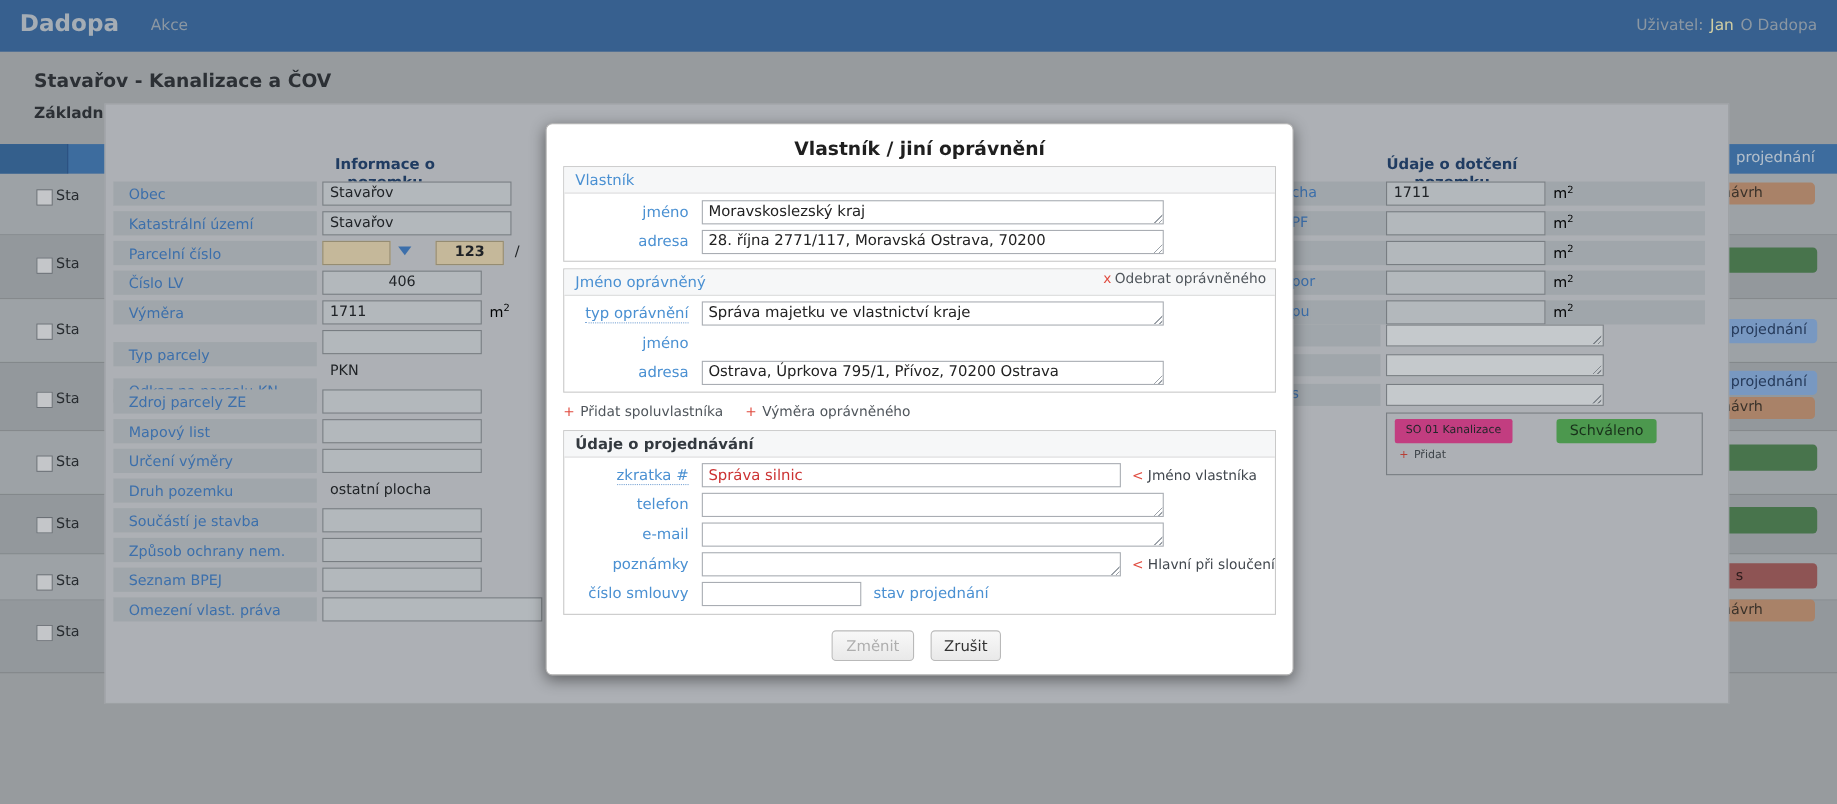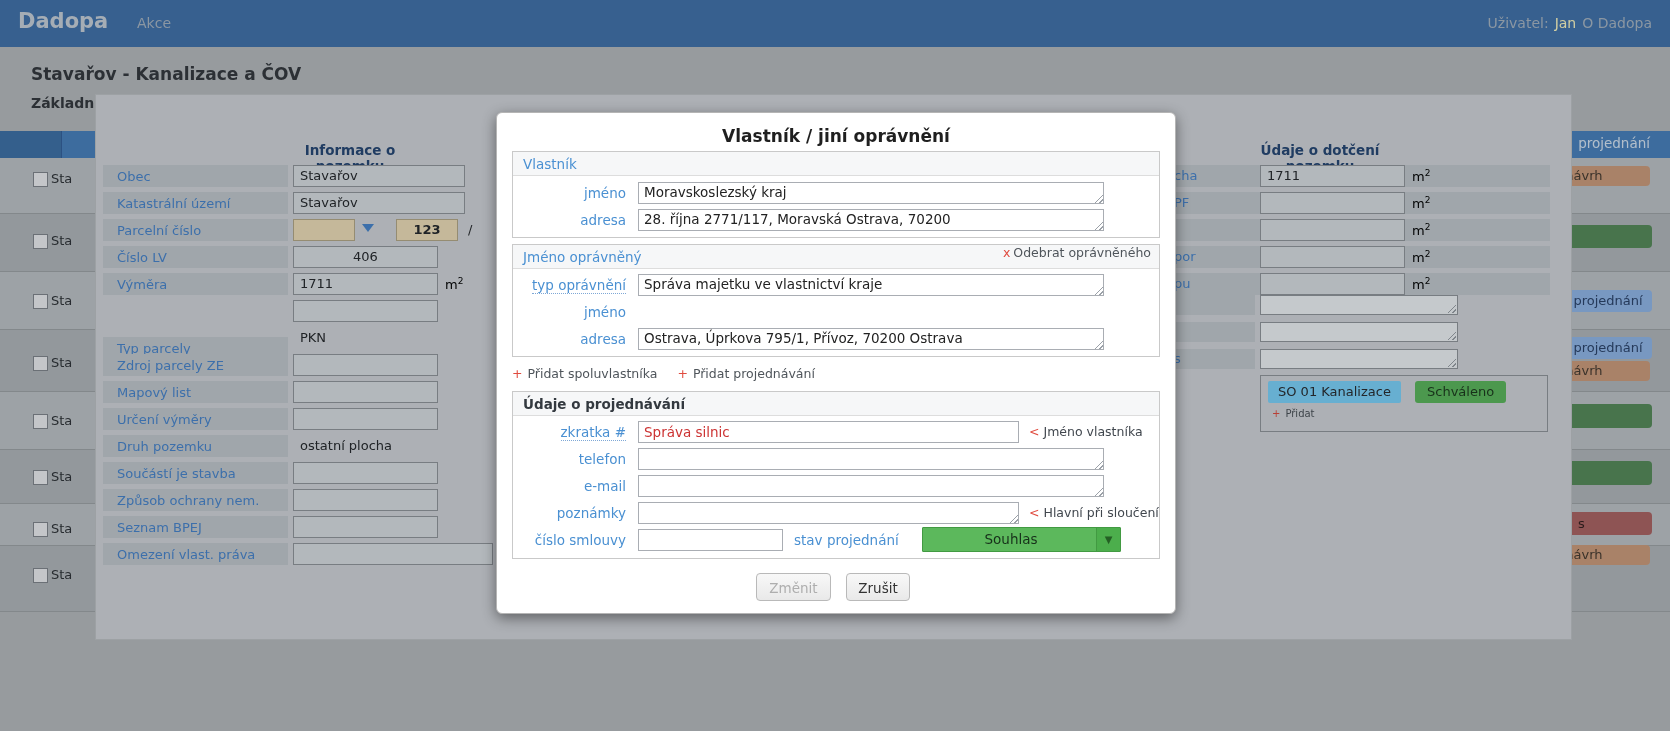--- a/index.html
+++ b/index.html
@@ -41,39 +41,39 @@
   .ginput.center{text-align:center;}
   .ginput.right{}
   .tan-input{background:#efdeb9;border:1px solid #b5a988;}
   .plain-val{position:absolute;z-index:12;font-size:13px;color:#26292c;line-height:22px;}
   .unit{position:absolute;z-index:12;font-size:13px;color:#000000;}
   .unit sup{font-size:9px;}
   .tri-down{position:absolute;z-index:12;width:0;height:0;border:6px solid transparent;border-top:8px solid #4986cd;}
   .gta{position:absolute;z-index:12;height:20px;background:#f0f3f6;border:1px solid #92979c;box-sizing:border-box;}
   .rh{position:absolute;right:1px;bottom:1px;width:9px;height:9px;clip-path:polygon(100% 0,100% 100%,0 100%);background:repeating-linear-gradient(-45deg,transparent 0 2px,#9ba1a8 2px 3px);}
   .so-box{position:absolute;z-index:12;border:1px solid #92979c;box-sizing:border-box;}
-  .chip-gray{position:absolute;z-index:13;height:22px;line-height:22px;padding:0 10px;background:#7dd3fc;color:#2a2d30;font-size:13px;border-radius:2px;}
+  .chip-gray{position:absolute;z-index:13;height:22px;line-height:22px;padding:0 10px;background:#ec4899;color:#2a2d30;font-size:10px;border-radius:2px;}
   .chip-green{position:absolute;z-index:13;height:22px;line-height:22px;padding:0 12px;background:#5cb85c;color:#1d3a1d;font-size:13px;border-radius:3px;}
   .addlink{position:absolute;z-index:13;font-size:10px;color:#4b5157;}
   .plus{color:#e04b3f;margin-right:5px;}
   
   #overlay{position:absolute;inset:0;background:rgba(8,10,14,0.18);z-index:50;}
   
   #modal{position:absolute;left:496px;top:112px;width:678px;height:500px;background:#ffffff;border:1px solid #b5b5b5;border-radius:6px;box-shadow:0 4px 14px rgba(0,0,0,0.45);z-index:100;}
   .m-title{position:absolute;left:0;top:13px;width:100%;text-align:center;font-size:17px;font-weight:bold;color:#1f1f1f;}
   .m-fs{position:absolute;left:15px;width:648px;border:1px solid #c9c9c9;box-sizing:border-box;background:#fff;}
   .m-fs-h{height:24px;line-height:24px;background:#f6f7f8;border-bottom:1px solid #dddddd;font-size:13.5px;color:#4a90d2;padding-left:10px;box-sizing:border-box;}
   .m-fs-h.dark{color:#33393f;font-weight:bold;}
   .m-remove{position:absolute;right:8px;top:0;font-size:12.5px;color:#4f555b;}
   .m-remove .x{color:#e04b3f;margin-right:3px;}
   .m-lbl{position:absolute;left:10px;width:119px;text-align:right;font-size:13.5px;color:#4a90d2;line-height:22px;white-space:nowrap;}
   .m-lbl.dotted span{border-bottom:1px dotted #7fa8d6;}
   .m-ta,.m-in{position:absolute;left:141px;height:22px;border:1px solid #a9adb3;box-sizing:border-box;font-family:"DejaVu Sans","Liberation Sans",sans-serif;font-size:13.5px;color:#222;padding:1px 5px;background:#fff;resize:none;overflow:hidden;}
   .m-ta{width:510px;}
-  .m-ta-wrap{position:absolute;left:141px;width:466px;height:22px;}
+  .m-ta-wrap{position:absolute;left:141px;width:420px;height:22px;}
   .m-ta-wrap .m-ta{left:0;width:100%;}
   .m-note{position:absolute;left:532px;font-size:12.5px;color:#41474e;line-height:22px;white-space:nowrap;}
   .lt{color:#e04b3f;margin-right:4px;}
   .m-links{position:absolute;left:15px;font-size:12.5px;color:#4f555b;}
   .m-links span.link{margin-right:16px;}
   .red-val{color:#cc3333 !important;}
   .m-select{position:absolute;left:425px;width:199px;height:25px;background:#5cb85c;border:1px solid #429a42;box-sizing:border-box;border-radius:1px;}
   .m-select .val{display:block;width:176px;text-align:center;line-height:23px;font-size:13.5px;color:#17301a;}
   .m-select .arr{position:absolute;right:0;top:0;bottom:0;width:23px;background:#4cae4c;border-left:1px solid #429a42;color:#246024;font-size:10px;text-align:center;line-height:23px;}
   .btn{position:absolute;height:28px;border:1px solid #b9b9b9;border-radius:4px;background:linear-gradient(#f8f8f8,#e9e9e9);font-family:"DejaVu Sans","Liberation Sans",sans-serif;font-size:13.5px;text-align:center;line-height:26px;box-sizing:border-box;}
@@ -156,21 +156,21 @@
   <div class="lblrow" style="left:103px;top:246px;width:185px;"><span class="lbl">Číslo LV</span></div>
   <div class="ginput center" style="left:293px;top:246px;width:145px;">406</div>
 
   <div class="lblrow" style="left:103px;top:273px;width:185px;"><span class="lbl">Výměra</span></div>
   <div class="ginput right" style="left:293px;top:273px;width:145px;">1711</div>
   <div class="unit" style="left:445px;top:276px;"><span>m</span><sup>2</sup></div>
 
   <div class="lblrow" style="left:103px;top:300px;width:185px;margin-top:44px;"><span class="lbl">Odkaz na parcelu KN</span></div>
   <div class="ginput" style="left:293px;top:300px;width:145px;"></div>
 
-  <div class="lblrow" style="left:103px;top:337px;width:185px;"><span class="lbl">Typ parcely</span></div>
+  <div class="lblrow" style="left:103px;top:311px;width:185px;"><span class="lbl">Typ parcely</span></div>
   <div class="plain-val" style="left:300px;top:327px;">PKN</div>
 
   <div class="lblrow" style="left:103px;top:354px;width:185px;"><span class="lbl">Zdroj parcely ZE</span></div>
   <div class="ginput" style="left:293px;top:354px;width:145px;"></div>
 
   <div class="lblrow" style="left:103px;top:381px;width:185px;"><span class="lbl">Mapový list</span></div>
   <div class="ginput" style="left:293px;top:381px;width:145px;"></div>
 
   <div class="lblrow" style="left:103px;top:408px;width:185px;"><span class="lbl">Určení výměry</span></div>
   <div class="ginput" style="left:293px;top:408px;width:145px;"></div>
@@ -267,21 +267,21 @@
     </div>
     <div class="m-lbl" style="top:188px;">jméno</div>
     <div class="m-lbl" style="top:215px;">adresa</div>
     <div class="m-ta-wrap" style="top:215px;">
       <textarea class="m-ta" style="">Ostrava, Úprkova 795/1, Přívoz, 70200 Ostrava</textarea>
       <span class="rh"></span>
     </div>
 
     <div class="m-links" style="top:253px;">
       <span class="link"><span class="plus">+</span><span>Přidat spoluvlastníka</span></span>
-      <span class="link"><span class="plus">+</span><span>Přidat projednávání</span></span>
+      <span class="link"><span class="plus">+</span><span>Výměra oprávněného</span></span>
     </div>
 
     <div class="m-fs" style="top:278px;height:168px;">
       <div class="m-fs-h dark">Údaje o projednávání</div>
     </div>
     <div class="m-lbl dotted" style="top:308px;"><span>zkratka #</span></div>
     <input class="m-in red-val" style="top: 308px; width: 381px;" value="Správa silnic">
     <div class="m-note" style="top:308px;"><span class="lt">&lt;</span><span>Jméno vlastníka</span></div>
 
     <div class="m-lbl" style="top:335px;">telefon</div>
@@ -299,22 +299,18 @@
     <div class="m-lbl" style="top:389px;">poznámky</div>
     <div class="m-ta-wrap" style="top:389px;width:381px;">
       <textarea class="m-ta" style=""></textarea>
       <span class="rh"></span>
     </div>
     <div class="m-note" style="top:389px;"><span class="lt">&lt;</span><span>Hlavní při sloučení</span></div>
 
     <div class="m-lbl" style="top:416px;">číslo smlouvy</div>
     <input class="m-in" style="top: 416px; width: 145px;">
     <div class="m-lbl" style="left:297px;top:416px;width:120px;text-align:left;">stav projednání</div>
-    <div class="m-select" style="top:414px;">
-      <span class="val">Souhlas</span>
-      <span class="arr">▼</span>
-    </div>
 
     <button class="btn disabled" style="left:259px;top:460px;width:75px;">Změnit</button>
     <button class="btn normal" style="left:349px;top:460px;width:64px;">Zrušit</button>
   </div>
 
 </div>
 
 </body></html>

